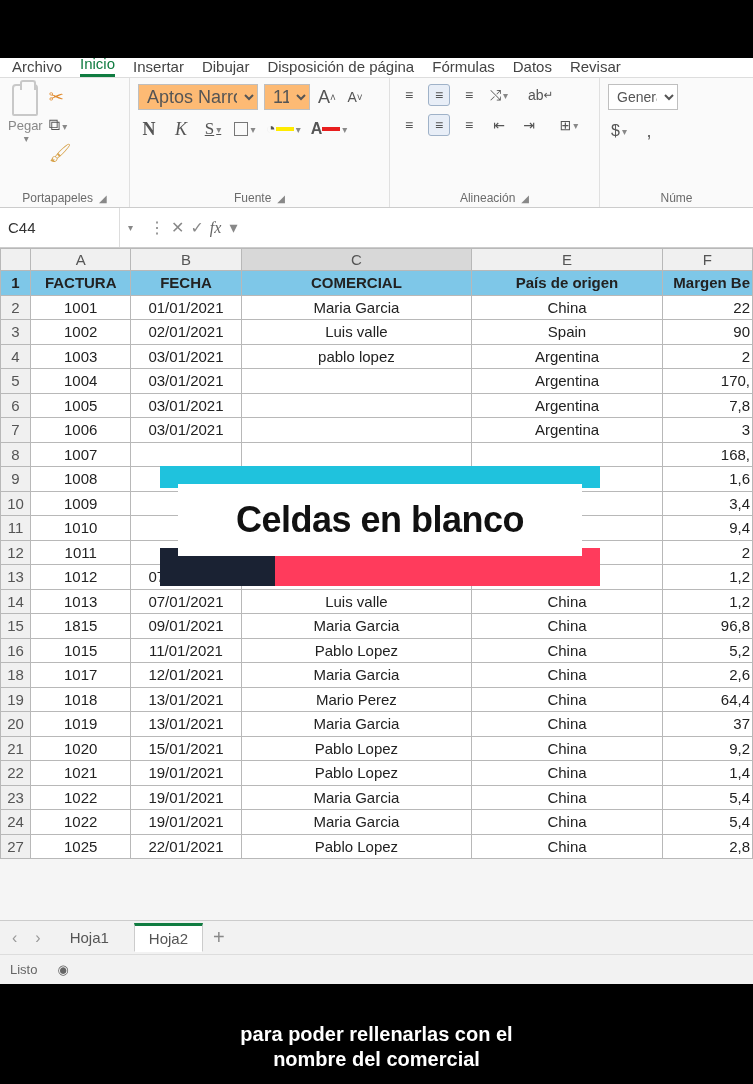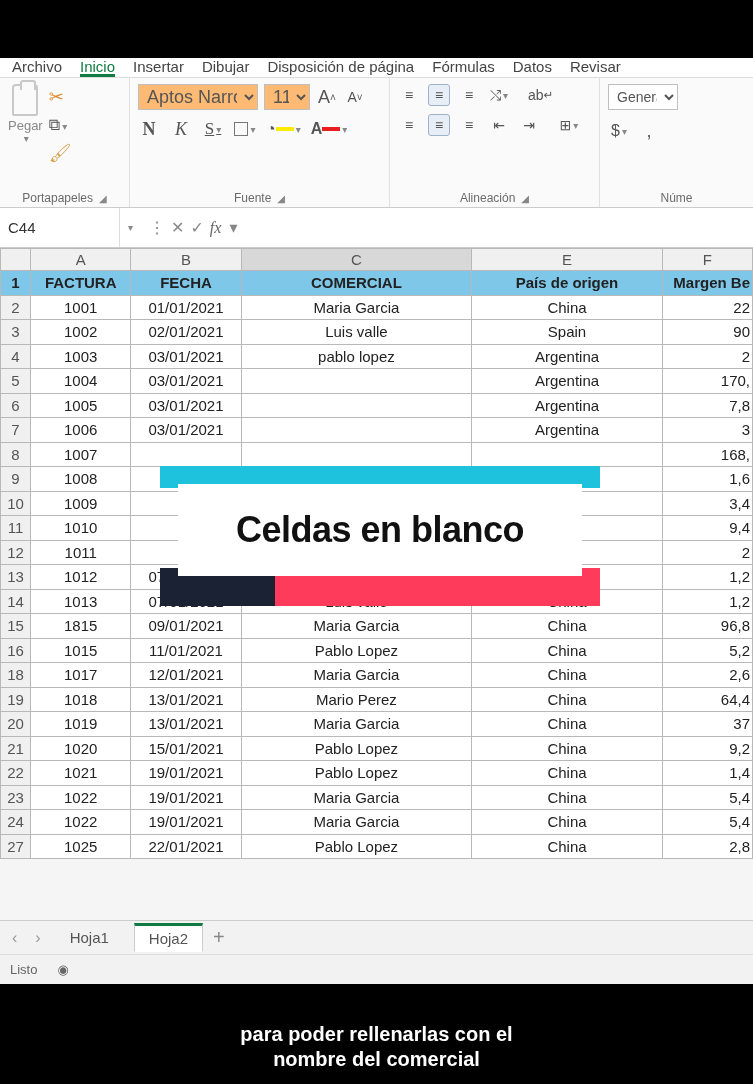--- a/index.html
+++ b/index.html
@@ -19,20 +19,21 @@
     right: 0;
     bottom: 100px;
     overflow: hidden;
   }
   
   .menu-tabs {
     display: flex;
     gap: 18px;
     padding: 0 12px;
     height: 20px;
+    align-items: flex-end;
     font-size: 15px;
     color: #444;
     border-bottom: 1px solid #ddd;
     background: #fff;
   }
   .menu-tabs span { padding-bottom: 2px; }
   .menu-tabs .active {
     color: #107c41;
     border-bottom: 3px solid #107c41;
   }
@@ -168,21 +169,21 @@
   .sheet-tabs .add { font-size:20px; color:#888; }
 
   .status-bar {
     position:absolute; bottom:0; left:0; right:0; height:30px;
     background:#f2f2f2; border-top:1px solid #ddd;
     display:flex; align-items:center; padding:0 10px; font-size:13px; color:#666;
   }
 
   
   .callout {
-    position:absolute; left:160px; top:466px; width:440px; height:140px;
+    position:absolute; left:160px; top:466px; width:440px; height:120px;
     z-index:50;
   }
   .callout .stripe-top { position:absolute; top:0; left:0; right:0; height:22px; background:#1fc2dd;}
   .callout .stripe-bottom-l { position:absolute; bottom:0; left:0; width:115px; height:38px; background:#1a2233;}
   .callout .stripe-bottom-r { position:absolute; bottom:0; left:115px; right:0; height:38px; background:#ff3b5c;}
   .callout .box {
     position:absolute; top:18px; left:18px; right:18px; bottom:30px;
     background:#fff; display:flex; align-items:center; justify-content:center;
   }
   .callout .box span {

